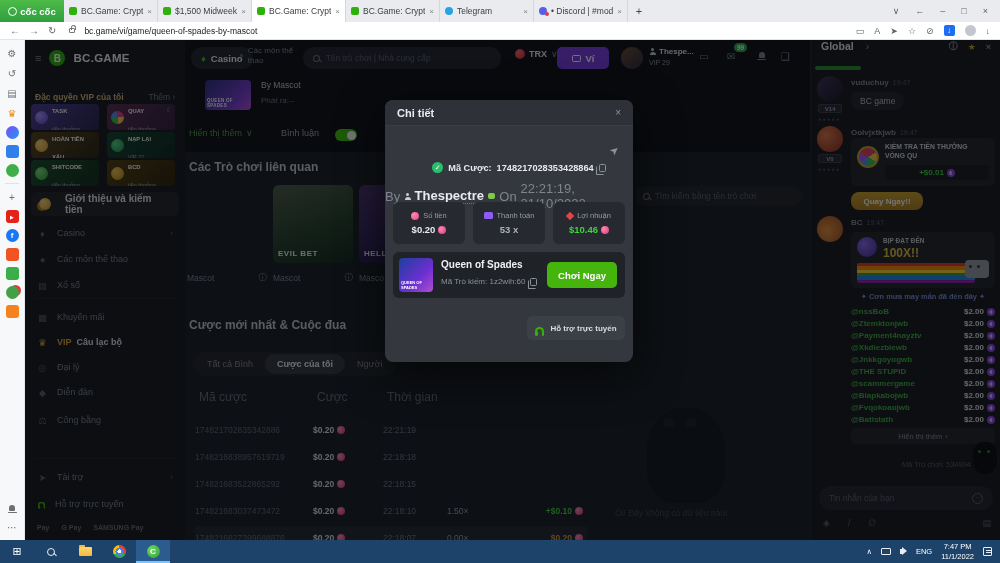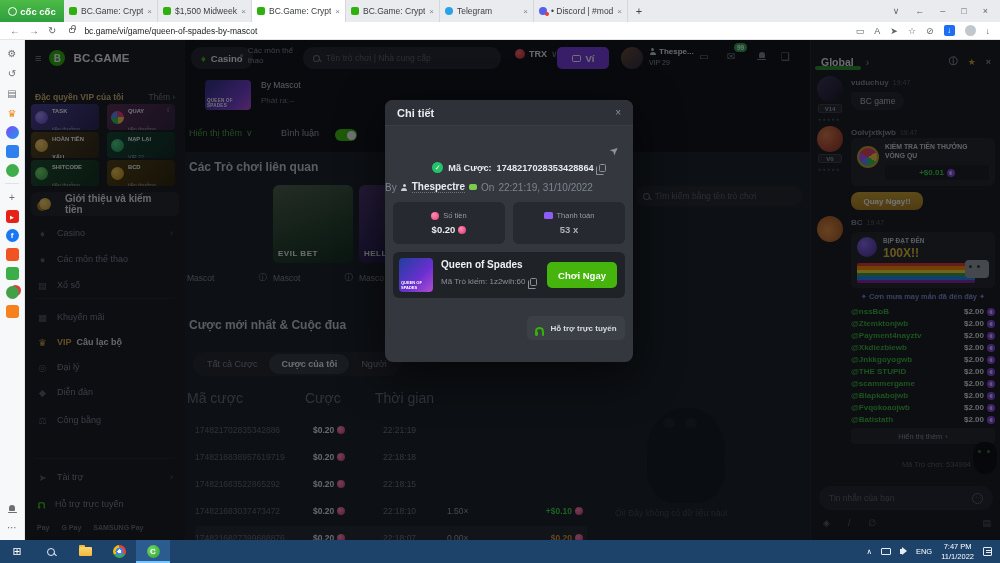--- a/index.html
+++ b/index.html
@@ -90,36 +90,36 @@
 .tog{position:absolute;left:150px;top:89px;width:22px;height:12px;border-radius:6px;background:#3ec70b}
 .tog::after{content:'';position:absolute;right:1.5px;top:1.5px;width:9px;height:9px;border-radius:50%;background:#fff}
 .rt,.bt{position:absolute;left:4px;font-size:12px;font-weight:700;color:#c6cbd2}
 .rsearch{position:absolute;left:450px;top:146px;width:168px;height:20px;background:#22252b;border-radius:10px;display:flex;align-items:center;gap:5px;padding:0 8px}
 .gcard{position:absolute;top:145px;width:80px;height:78px;border-radius:6px;overflow:hidden;display:flex;align-items:flex-end;padding:5px}
 .gcard span{font-size:8px;font-weight:800;color:#eef3ee;letter-spacing:.5px}
 .gcap{position:absolute;top:232px;width:80px;display:flex;justify-content:space-between;align-items:center;font-size:8.5px;color:#848c96}
 .btabs{position:absolute;left:8px;top:312px;height:24px;display:flex;align-items:center;background:#22252b;border-radius:12px;padding:2px;font-size:9px;color:#848c96}
 .btab{padding:0 12px;height:20px;display:flex;align-items:center;border-radius:10px;white-space:nowrap}
 .btab.on{background:#353b42;color:#eef1f4;font-weight:700}
-.bh{position:absolute;left:2px;top:350px;display:flex;font-size:14px;color:#697079}
+.bh{position:absolute;left:14px;top:350px;display:flex;font-size:12px;color:#697079}
 .br{position:absolute;left:10px;height:24px;display:flex;align-items:center;font-size:8.5px;width:392px}
 .br.hl{background:#24272d;border-radius:3px}
 .c0{width:118px}.c1{width:70px}.c2{width:64px}.c3{width:58px}.c4{width:78px;display:flex;justify-content:flex-end}
 .bid{color:#626a74}
 .bamt{color:#dfe3e8;font-weight:700;display:flex;align-items:center;gap:3px}
 .btime{color:#6f7680}
 .bpay{color:#9aa2ad}
 .bprof{font-weight:700;display:flex;gap:3px;align-items:center}
 .coin-p{width:8px;height:8px;border-radius:50%;background:radial-gradient(circle at 35% 35%,#ff8cb0,#d63677);flex:none}
 .croc{position:absolute;left:462px;top:368px;width:78px;height:95px;background:#14171c;border-radius:45% 45% 35% 35%}
 .croc::before{content:'';position:absolute;left:16px;top:10px;width:12px;height:10px;background:#1d2127;border-radius:50%;box-shadow:22px 0 0 #1d2127}
 .etext{position:absolute;left:430px;top:468px;font-size:8.5px;color:#41474f}
 
 #schat{position:absolute;right:0;top:0;width:190px;height:500px;background:#17191e;border-left:1px solid #23262c}
-.ch{position:absolute;top:0;left:0;width:190px;height:28px;display:flex;align-items:flex-end;gap:12px;padding:0 10px;font-size:10.5px;font-weight:700;color:#e8ebef}
+.ch{position:absolute;top:0;left:0;width:190px;height:28px;display:flex;align-items:flex-start;gap:12px;padding:0 10px;font-size:10.5px;font-weight:700;color:#e8ebef}
 .chics{margin-left:auto;display:flex;gap:10px;font-size:9px;color:#8b929c;align-items:center}
 .chpill{position:absolute;left:4px;top:26px;width:46px;height:4px;border-radius:2px;background:#2f8f2f}
 .cav{position:absolute;left:6px;width:26px;height:26px;border-radius:50%}
 .cname{position:absolute;left:40px;font-size:8px;font-weight:700;color:#868d96;white-space:nowrap}
 .ctime{font-weight:400;color:#565d66;margin-left:4px;font-size:7px}
 .cvip{position:absolute;left:7px;width:24px;height:9px;border-radius:2px;background:#272b31;border:1px solid #3a3f46;color:#9aa2ad;font-size:6px;display:flex;align-items:center;justify-content:center;font-weight:700}
 .cdots{position:absolute;left:7px;font-size:5px;color:#4a5058;letter-spacing:1.5px}
 .cbub{position:absolute;left:40px;top:52px;height:18px;padding:0 9px;background:#23262c;border-radius:3px 9px 9px 9px;display:flex;align-items:center;font-size:8.5px;color:#b9bfc7}
 .rcard{position:absolute;left:40px;top:98px;width:144px;height:48px;background:#22252b;border-radius:6px}
 .wheel{position:absolute;left:6px;top:8px;width:22px;height:22px;border-radius:50%;border:2px solid #caa22e;background:conic-gradient(#e4407c 0 60deg,#f7c948 0 120deg,#34c759 0 180deg,#5b8def 0 240deg,#a855f7 0 300deg,#ef4444 0)}
@@ -150,21 +150,21 @@
 
 #modal{position:absolute;left:360px;top:60px;width:248px;height:262px;background:#34373e;border-radius:8px;z-index:50;box-shadow:0 12px 45px rgba(0,0,0,.65)}
 .mhead{height:26px;display:flex;align-items:center;padding:0 12px;background:#2e3137;border-bottom:1px solid rgba(255,255,255,.06);border-radius:8px 8px 0 0}
 .mtitle{font-size:11px;font-weight:700;color:#e9ecf0}
 .mclose{margin-left:auto;color:#8b929c;font-size:10px}
 .mshare{position:absolute;right:14px;top:44px;color:#8b929c;font-size:11px;transform:rotate(-40deg)}
 .midrow{position:absolute;left:0;top:62px;width:268px;display:flex;align-items:center;justify-content:center;gap:5px;font-size:9.2px;font-weight:700;color:#e6e9ed}
 .okc{width:11px;height:11px;border-radius:50%;background:#23c26b;color:#fff;font-size:7px;display:flex;align-items:center;justify-content:center;flex:none}
 .cp{width:7px;height:8px;border:1px solid #8b929c;border-radius:1.5px;position:relative;display:inline-block}
 .cp::before{content:'';position:absolute;left:-3.5px;top:1.5px;width:7px;height:8px;border-left:1px solid #8b929c;border-bottom:1px solid #8b929c;border-radius:1.5px}
-.mbyrow{position:absolute;left:0;top:81px;width:248px;display:flex;align-items:center;justify-content:flex-start;gap:4px;font-size:10px;color:#7d8590}
+.mbyrow{position:absolute;left:0;top:81px;width:248px;display:flex;align-items:center;justify-content:flex-start;gap:4px;font-size:13px;color:#7d8590}
 .person{width:7px;height:7px;position:relative}
 .person::before{content:'';position:absolute;left:2px;top:0;width:3px;height:3px;border-radius:50%;background:#c9cfd6}
 .person::after{content:'';position:absolute;left:.5px;bottom:0;width:6px;height:3px;border-radius:3px 3px 0 0;background:#c9cfd6}
 .mplayer{font-weight:700;color:#e8ebef;border-bottom:1px dotted #6b727c}
 .crocmini{width:8px;height:6px;background:#7ccb4a;border-radius:2px}
 .mstats{position:absolute;left:8px;top:102px;width:232px;display:flex;gap:8px}
 .ms{flex:1;height:42px;background:#26292f;border-radius:6px;display:flex;flex-direction:column;align-items:center;justify-content:center;gap:4px}
 .msl{display:flex;align-items:center;gap:4px;font-size:7.5px;color:#959ca6}
 .msv{font-size:9.5px;font-weight:700;color:#e8ebef;display:flex;align-items:center;gap:3px}
 .s-pink{width:8px;height:8px;border-radius:50%;background:radial-gradient(circle at 35% 35%,#ff8cb0,#e4407c)}
@@ -451,21 +451,21 @@
         <span>Mascot</span>
           <span>ⓘ</span>
       </div>
       <div class="gcap" style="left:174px">
         <span>Masco</span>
           <span>ⓘ</span>
       </div>
 
       <div class="bt" style="top:278px">Cược mới nhất &amp; Cuộc đua</div>
       <div class="btabs">
-        <div class="btab">Tất cả Cược</div>
+        <div class="btab">Tất cả Bình</div>
         <div class="btab on">Cược của tôi</div>
         <div class="btab">Người</div>
       </div>
       <div class="bh">
         <span class="c0">Mã cược</span>
         <span class="c1">Cược</span>
         <span class="c2">Thời gian</span>
       </div>
       <div class="br" style="top:378px">
         <span class="c0 bid">174821702835342886</span>
@@ -691,20 +691,30 @@
               <i class="coin-p"></i>
             </span>
         </div>
         <div class="ms">
           <span class="msl">
               <i class="s-purp"></i>
               <span>Thanh toán</span>
             </span>
           <span class="msv" style="color:#aab2bc">53 x</span>
         </div>
+        <div class="ms">
+          <span class="msl">
+              <i class="s-red"></i>
+              <span>Lợi nhuận</span>
+            </span>
+          <span class="msv green">
+              <span>$10.46</span>
+              <i class="coin-p"></i>
+            </span>
+        </div>
       </div>
       <div class="mgame">
         <div class="mgt">
             <span>QUEEN OF SPADES</span>
           </div>
         <div class="mgtitle">Queen of Spades</div>
         <div class="mgcode">
           <span>Mã Trò kiếm: 1z2wih:60</span>
           <i class="cp"></i>
         </div>

